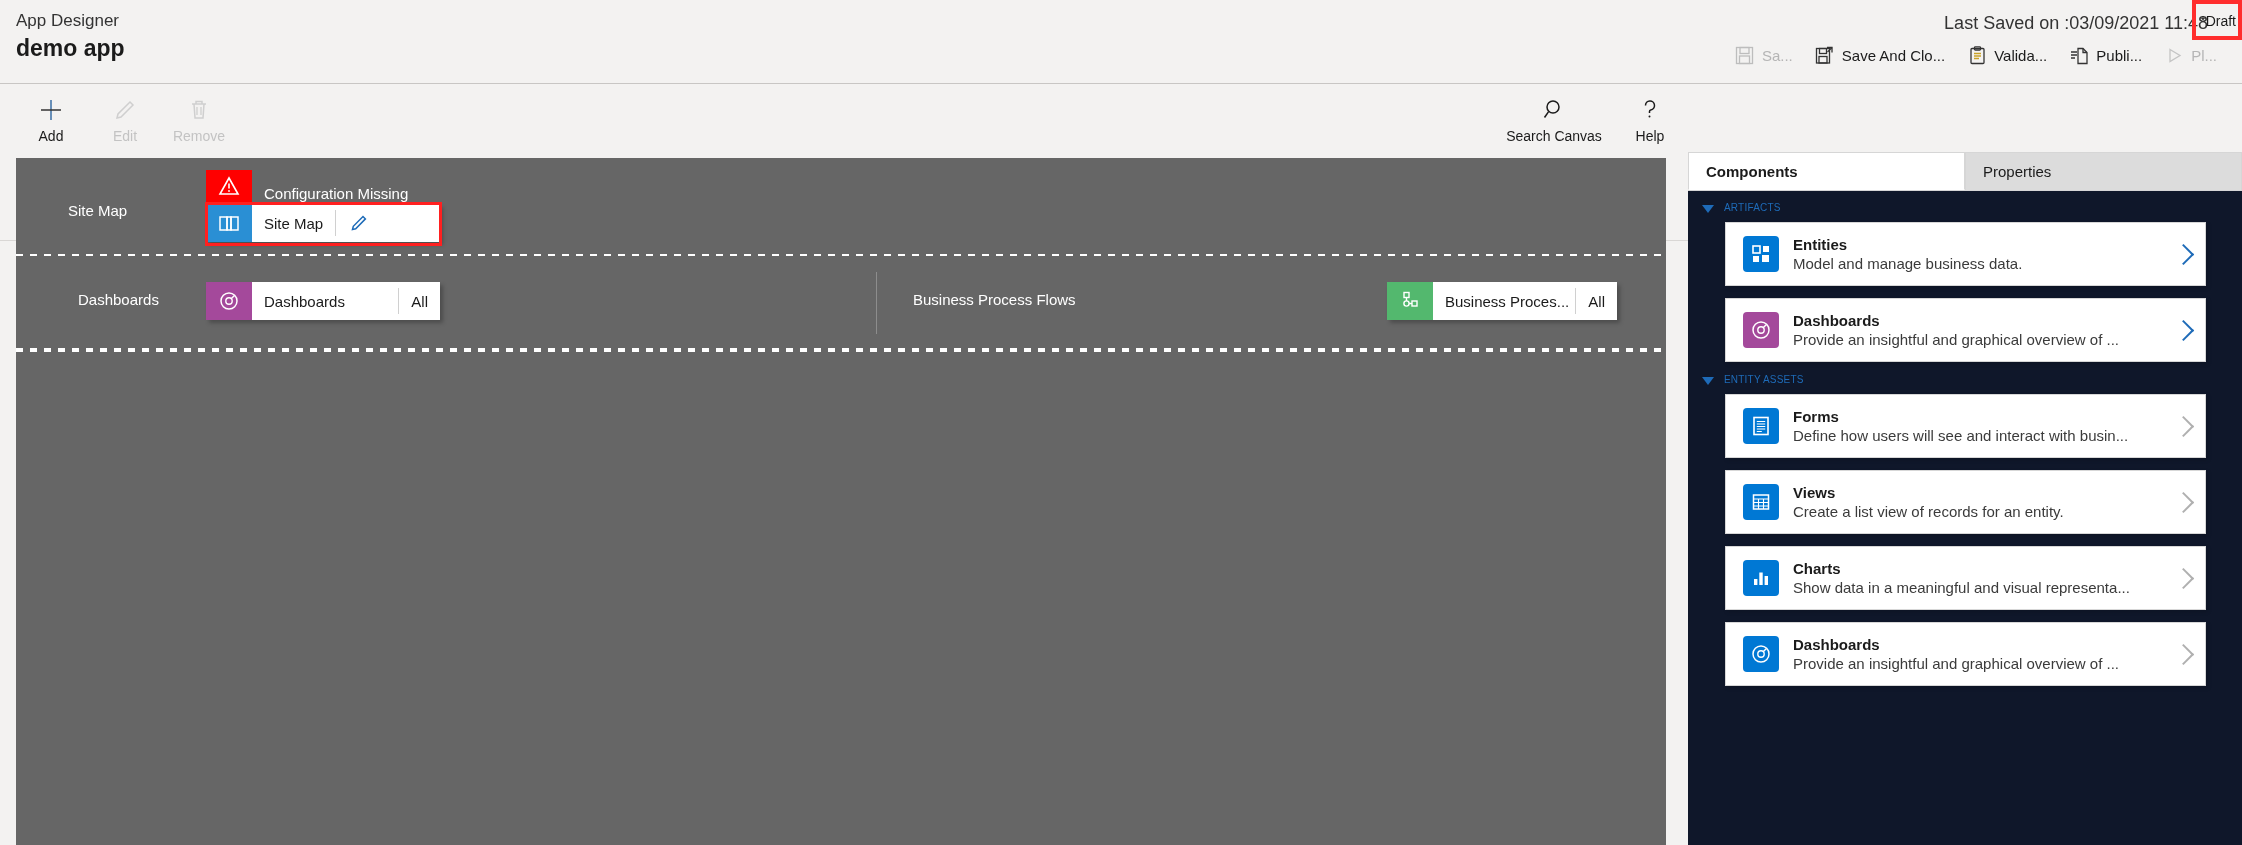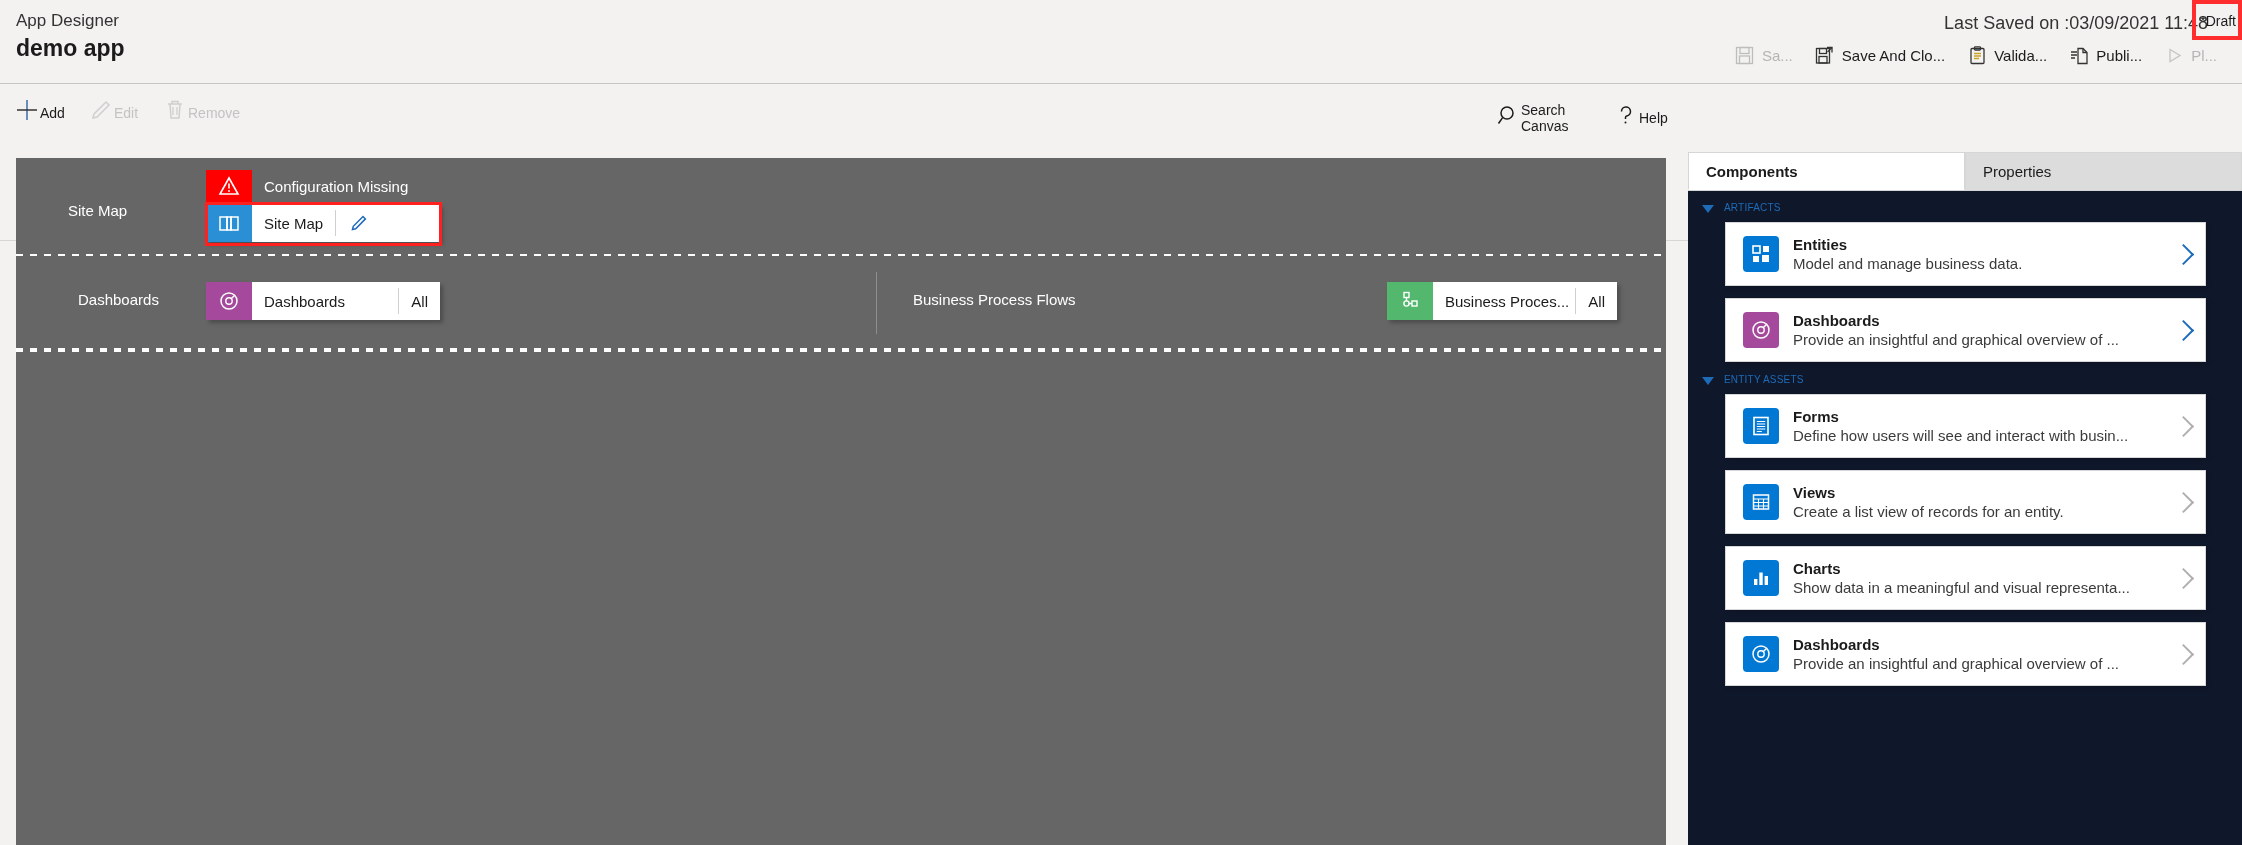--- a/index.html
+++ b/index.html
@@ -30,42 +30,42 @@
   .cmd.disabled{color:#b5b5b5;}
   .cmd .ci{display:inline-flex;width:20px;height:20px;margin-right:7px;align-items:center;justify-content:center;}
   .cmd svg{display:block;}
 
   .hdr-rule{position:absolute;left:0;top:83px;width:2242px;height:1px;background:#c8c6c4;}
 
   
   .toolbar{position:absolute;left:0;top:84px;width:2242px;height:73px;background:#f3f2f1;}
   .tb-left{position:absolute;left:14px;top:6px;display:flex;}
   .tb-right{position:absolute;right:555px;top:6px;display:flex;}
-  .tbtn{width:74px;display:flex;flex-direction:row;align-items:center;justify-content:flex-start;padding-top:7px;cursor:default;}
+  .tbtn{width:74px;display:flex;flex-direction:column;align-items:center;justify-content:flex-start;padding-top:7px;cursor:default;}
   .tbtn .ticon{height:26px;display:flex;align-items:center;justify-content:center;}
   .tbtn .tlabel{font-size:14px;margin-top:5px;color:#1b1b1b;}
   .tbtn.disabled .tlabel{color:#c3c3c3;}
   .tbtn.wide{width:118px;}
   .tb-rule{position:absolute;left:0;top:156px;width:2242px;height:1px;background:#d9d7d5;}
 
   
   .canvas{position:absolute;left:16px;top:158px;width:1650px;height:687px;background:#666666;overflow:hidden;}
   .canvas-row{position:relative;width:100%;box-sizing:border-box;}
   .dashed-sep{height:2px;width:100%;
     background-image:repeating-linear-gradient(to right,#ffffff 0 7px,rgba(0,0,0,0) 7px 14px);}
   .row-sitemap{height:96px;}
   .row-dash{height:92px;}
   .row-entity{height:68px;}
   .row-rest{height:auto;}
 
   .row-label{position:absolute;font-size:15px;color:#ffffff;}
 
   
   .tile-wrap{position:absolute;}
-  .tile-warn{display:flex;align-items:center;height:32px;}
+  .tile-warn{display:flex;align-items:flex-end;height:32px;}
   .tile-warn .wicon{width:46px;height:32px;background:#ff0000;display:flex;align-items:center;justify-content:center;}
   .tile-warn .wtext{font-size:15px;color:#ffffff;margin-left:12px;white-space:nowrap;}
 
   .tile{display:flex;align-items:stretch;height:38px;background:#ffffff;box-shadow:3px 3px 4px rgba(0,0,0,0.25);}
   .tile .t-icon{width:46px;display:flex;align-items:center;justify-content:center;flex:none;}
   .tile .t-name{display:flex;align-items:center;padding:0 12px;font-size:15px;color:#1b1b1b;white-space:nowrap;overflow:hidden;}
   .tile .t-div{width:1px;background:#d0d0d0;margin:6px 0;flex:none;}
   .tile .t-act{width:46px;display:flex;align-items:center;justify-content:center;flex:none;}
   .tile .t-all{display:flex;align-items:center;justify-content:center;padding:0 12px;font-size:15px;color:#1b1b1b;flex:none;}
 

